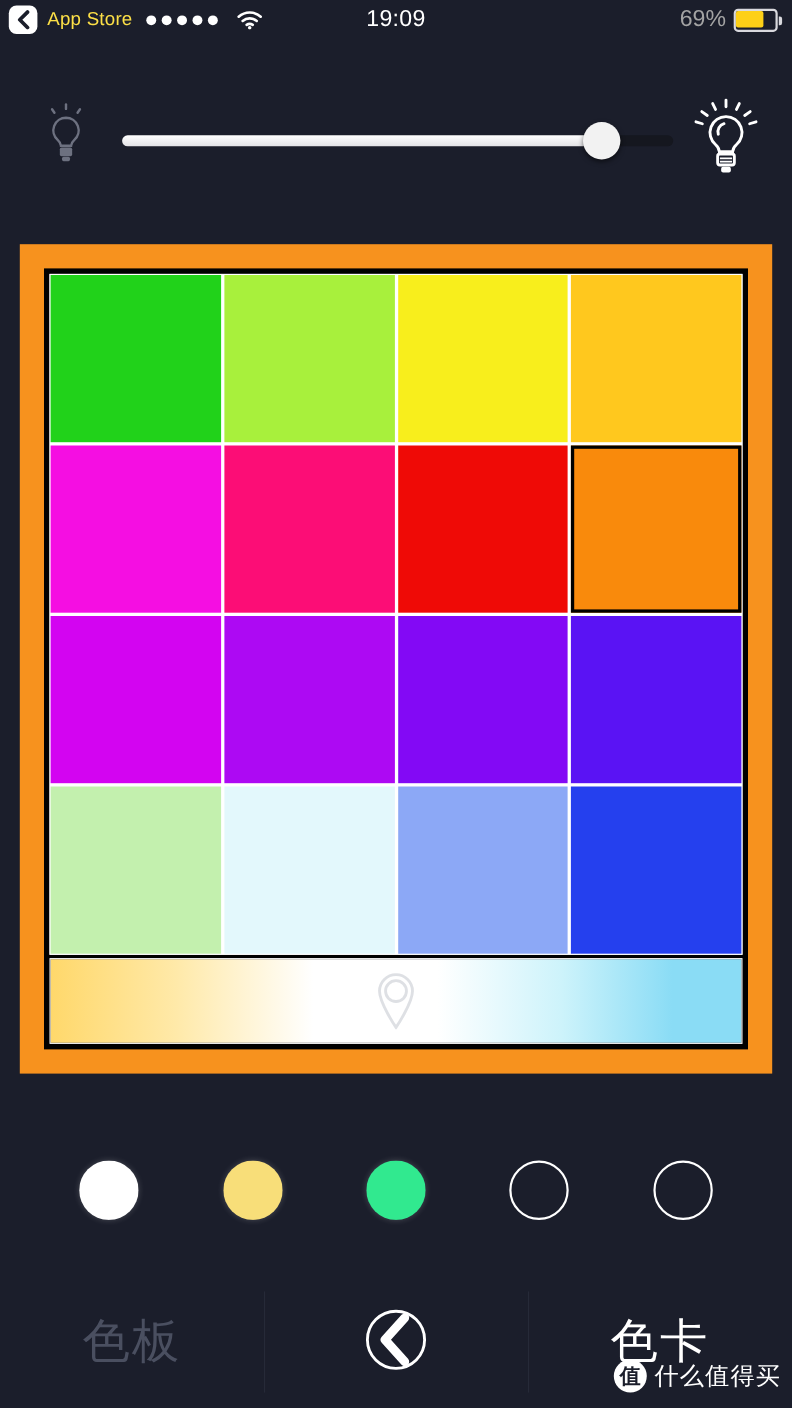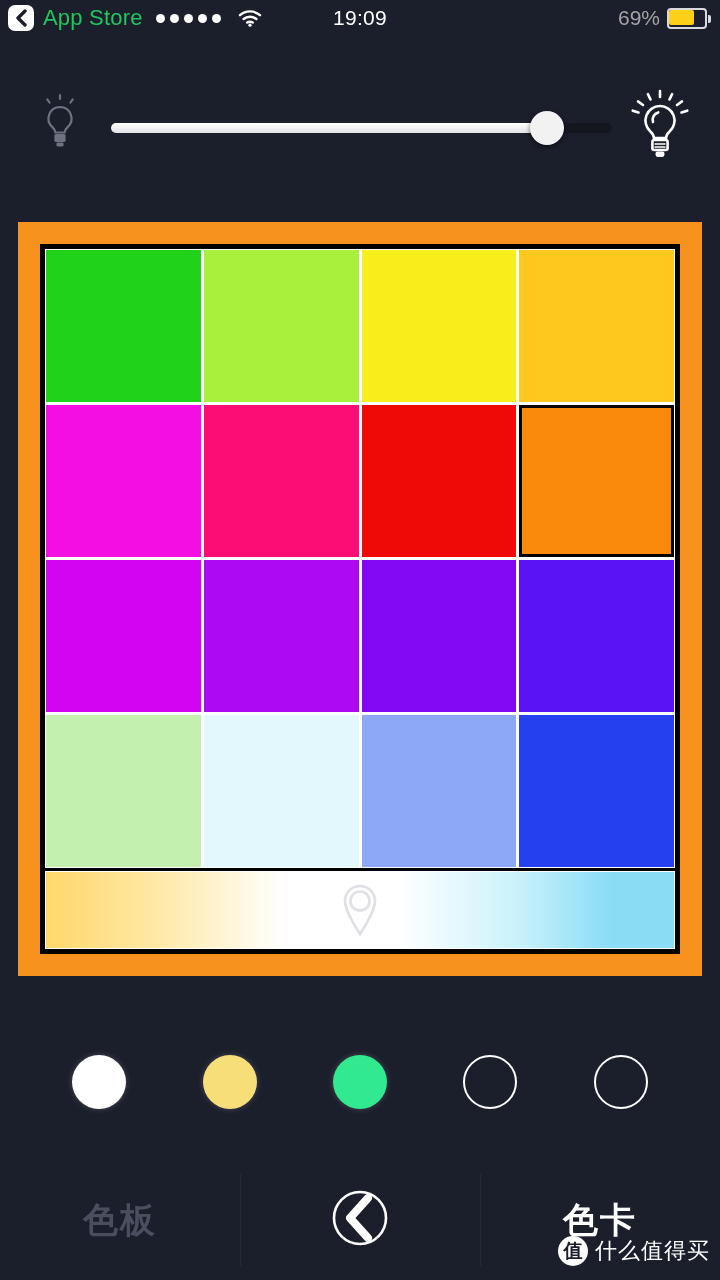--- a/index.html
+++ b/index.html
@@ -15,21 +15,21 @@
   .statusbar {
     position:absolute; left:0; top:0; width:720px; height:36px;
     display:flex; align-items:center; color:#fff;
   }
   .sb-left { display:flex; align-items:center; gap:9px; padding-left:8px; }
   .back-badge {
     width:26px; height:26px; border-radius:7px; background:#fff;
     display:flex; align-items:center; justify-content:center;
   }
   .back-badge svg { display:block; }
-  .sb-carrier { font-size:22px; letter-spacing:.2px; color:#22c55e; }
+  .sb-carrier { font-size:17px; letter-spacing:.2px; color:#fde047; }
   .dots { display:flex; align-items:center; gap:5px; margin-left:4px; }
   .dots i { width:9px; height:9px; border-radius:50%; background:#fff; display:block; }
   .wifi { margin-left:8px; display:flex; align-items:center; }
   .sb-time {
     position:absolute; left:0; right:0; top:0; height:36px;
     display:flex; align-items:center; justify-content:center;
     font-size:21px; color:#fff; letter-spacing:.3px;
   }
   .sb-right {
     position:absolute; right:9px; top:0; height:36px;
@@ -113,21 +113,21 @@
     display:flex; align-items:center;
   }
   .tab {
     flex:1 1 0; height:120px; position:relative;
     display:flex; align-items:center; justify-content:center;
   }
   .tab + .tab::before {
     content:""; position:absolute; left:0; top:14px; bottom:14px;
     width:1px; background:#262a38;
   }
-  .tab-label { font-size:35px; letter-spacing:2px;font-weight:bold; }
+  .tab-label { font-size:43px; letter-spacing:2px; }
   .tab-label.active { color:#ffffff; }
   .tab-label.inactive { color:#4a4f60; }
   .watermark {
     position:absolute; right:10px; bottom:14px;
     display:flex; align-items:center; gap:7px;
   }
   .wm-logo {
     width:30px; height:30px; border-radius:50%; background:#fff;
     color:#1b1e2b; font-size:19px; font-weight:bold;
     display:flex; align-items:center; justify-content:center;

